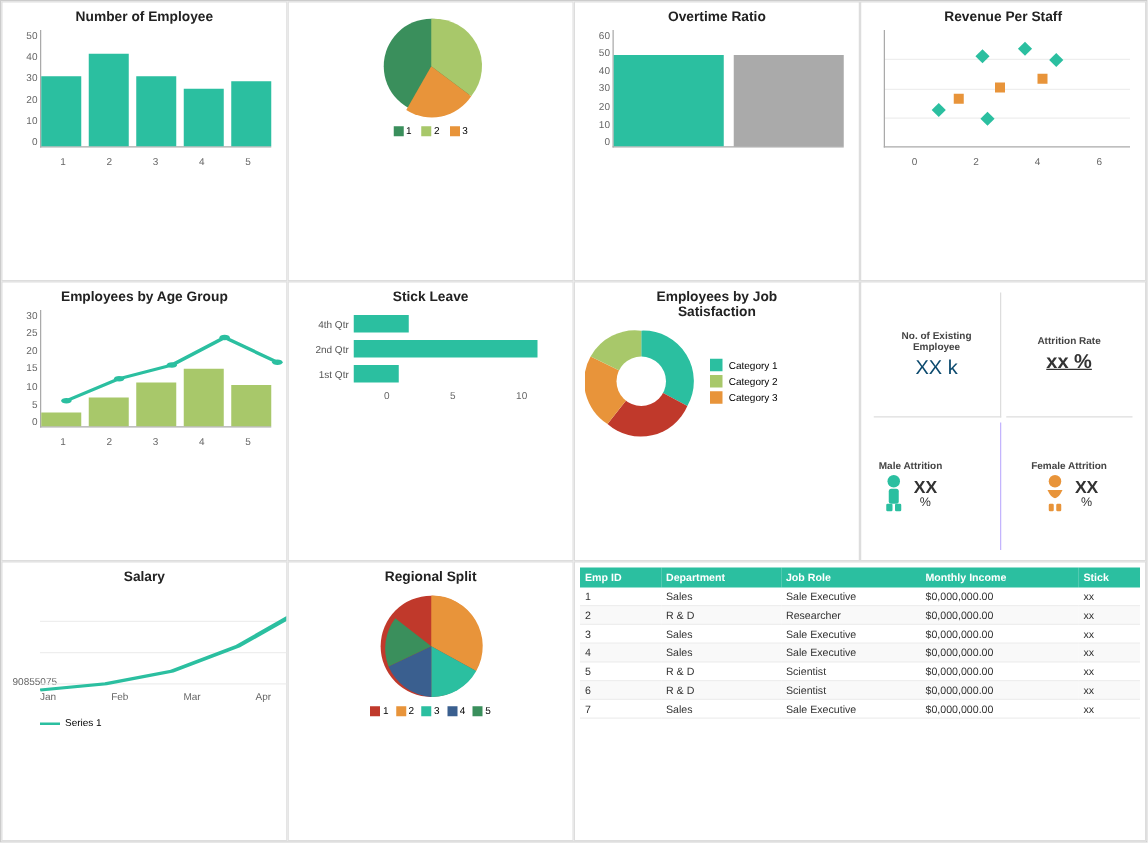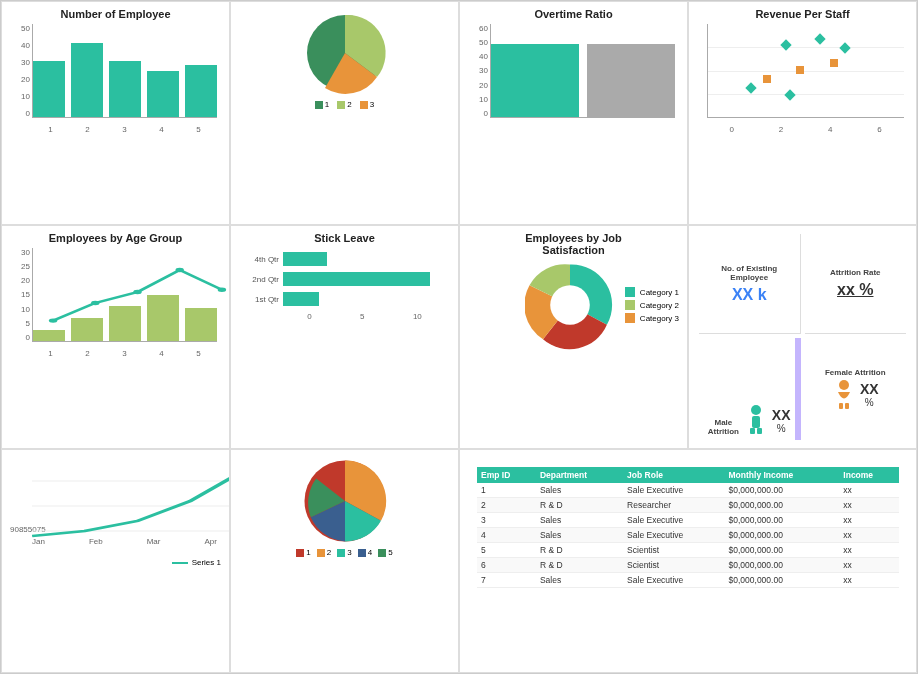--- a/index.html
+++ b/index.html
@@ -260,21 +260,21 @@
       <div style="display:flex;justify-content:space-around;font-size:8px;color:#666;padding-left:44px;margin-top:4px;">
         <span>0</span>
         <span>5</span>
         <span>10</span>
       </div>
     </div>
   </div>
 
   <div class="cell">
     <div class="cell-title">Employees by Job<br>Satisfaction</div>
-    <div style="display:flex;align-items:center;justify-content:flex-end;gap:4px;margin-top:4px;">
+    <div style="display:flex;align-items:center;justify-content:flex-start;gap:4px;margin-top:4px;">
       <svg width="90" height="90" viewBox="0 0 100 100">
 
         <path d="M50,50 L50,5 A45,45 0 0,1 91,72 Z" fill="#2bbfa0"></path>
 
         <path d="M50,50 L91,72 A45,45 0 0,1 20,88 Z" fill="#c0392b"></path>
 
         <path d="M50,50 L20,88 A45,45 0 0,1 5,28 Z" fill="#e8943a"></path>
 
         <path d="M50,50 L5,28 A45,45 0 0,1 50,5 Z" fill="#a8c86a"></path>
 
@@ -294,27 +294,27 @@
           <span>Category 3</span>
         </div>
       </div>
     </div>
   </div>
 
   <div class="cell">
     <div style="display:grid;grid-template-columns:1fr 1fr;grid-template-rows:auto auto;gap:4px;height:100%;padding:2px;">
       <div style="display:flex;flex-direction:column;align-items:center;justify-content:center;border-right:1px solid #ddd;padding:4px;border-bottom:1px solid #ddd;">
         <div style="font-size:8px;font-weight:bold;text-align:center;color:#444;">No. of Existing Employee</div>
-        <div style="font-size:16px;font-weight:bold;color:#3b82f6;margin-top:4px;">XX k</div>
+        <div style="font-size:16px;font-weight:normal;color:#0c4a6e;margin-top:4px;">XX k</div>
       </div>
       <div style="display:flex;flex-direction:column;align-items:center;justify-content:center;padding:4px;border-bottom:1px solid #ddd;">
         <div style="font-size:8px;font-weight:bold;text-align:center;color:#444;">Attrition Rate</div>
         <div style="font-size:16px;font-weight:bold;color:#333;margin-top:4px;text-decoration:underline;">xx %</div>
       </div>
-      <div style="display:flex;flex-direction:row;align-items:flex-end;justify-content:center;border-right:6px solid #c4b5fd;padding:4px;">
+      <div style="display:flex;flex-direction:column;align-items:flex-start;justify-content:center;border-right:1px solid #c4b5fd;padding:4px;">
         <div style="font-size:8px;font-weight:bold;text-align:center;color:#444;">Male Attrition</div>
         <div style="display:flex;align-items:center;gap:4px;margin-top:2px;">
 
           <svg width="24" height="32" viewBox="0 0 24 32">
             <circle cx="12" cy="6" r="5" fill="#2bbfa0"></circle>
             <rect x="8" y="12" width="8" height="12" rx="2" fill="#2bbfa0"></rect>
             <rect x="6" y="24" width="5" height="6" rx="1" fill="#2bbfa0"></rect>
             <rect x="13" y="24" width="5" height="6" rx="1" fill="#2bbfa0"></rect>
           </svg>
           <div style="text-align:center;">
@@ -336,20 +336,21 @@
           <div style="text-align:center;">
             <div style="font-size:14px;font-weight:bold;color:#333;">XX</div>
             <div style="font-size:10px;color:#333;">%</div>
           </div>
         </div>
       </div>
     </div>
   </div>
 
   <div class="cell">
+    <div class="cell-title">Salary</div>
     <div style="position:relative;height:100px;">
       <div style="position:absolute;left:0;top:0;bottom:22px;width:20px;display:flex;flex-direction:row;justify-content:space-between;align-items:flex-end;">
         <span style="font-size:8px;color:#666">90</span>
         <span style="font-size:8px;color:#666">85</span>
         <span style="font-size:8px;color:#666">50</span>
         <span style="font-size:8px;color:#666">75</span>
       </div>
       <svg style="position:absolute;left:22px;right:4px;bottom:22px;top:0;" width="100%" height="100%" preserveAspectRatio="none" viewBox="0 0 100 100">
 
         <line x1="0" y1="25" x2="100" y2="25" stroke="#eee" stroke-width="1"></line>
@@ -359,27 +360,28 @@
         <polyline points="0,80 25,75 50,65 75,45 100,15" fill="none" stroke="#2bbfa0" stroke-width="2.5"></polyline>
       </svg>
       <div style="position:absolute;left:22px;right:4px;bottom:10px;display:flex;justify-content:space-around;font-size:8px;color:#666;gap:44px;">
         <span>Jan</span>
         <span>Feb</span>
         <span>Mar</span>
         <span>Apr</span>
         <span>May</span>
       </div>
     </div>
-    <div style="display:flex;align-items:center;gap:4px;font-size:8px;padding-left:22px;margin-top:2px;justify-content:flex-end;">
+    <div style="display:flex;align-items:center;gap:4px;font-size:8px;padding-left:22px;margin-top:2px;">
       <div style="width:16px;height:2px;background:#2bbfa0;"></div>
       <span>Series 1</span>
     </div>
   </div>
 
   <div class="cell">
+    <div class="cell-title">Regional Split</div>
     <div style="display:flex;flex-direction:column;align-items:center;">
       <svg width="100" height="90" viewBox="0 0 100 100">
 
         <circle cx="50" cy="50" r="45" fill="#c0392b"></circle>
         <path d="M50,50 L50,5 A45,45 0 0,1 90,72 Z" fill="#e8943a"></path>
         <path d="M50,50 L90,72 A45,45 0 0,1 50,95 Z" fill="#2bbfa0"></path>
         <path d="M50,50 L50,95 A45,45 0 0,1 12,68 Z" fill="#3a5f8f"></path>
         <path d="M50,50 L12,68 A45,45 0 0,1 18,25 Z" fill="#3a8f5c"></path>
       </svg>
       <div style="display:flex;gap:6px;font-size:8px;flex-wrap:wrap;justify-content:center;margin-top:2px;">
@@ -400,29 +402,29 @@
           <span>4</span>
         </div>
         <div class="legend-item">
           <div style="width:8px;height:8px;background:#3a8f5c;"></div>
           <span>5</span>
         </div>
       </div>
     </div>
   </div>
 
-  <div class="cell cell-table" style="grid-column:span 2;overflow:auto;padding:17px;">
+  <div class="cell cell-table" style="grid-column:span 2;overflow:auto;padding:4px;">
     <table class="data-table">
       <thead>
         <tr>
           <th>Emp ID</th>
           <th>Department</th>
           <th>Job Role</th>
           <th>Monthly Income</th>
-          <th>Income</th>
+          <th>Stick</th>
         </tr>
       </thead>
       <tbody id="table-body">
       <tr>
       <td>1</td>
       <td>Sales</td>
       <td>Sale Executive</td>
       <td>$0,000,000.00</td>
       <td>xx</td>
     </tr>

